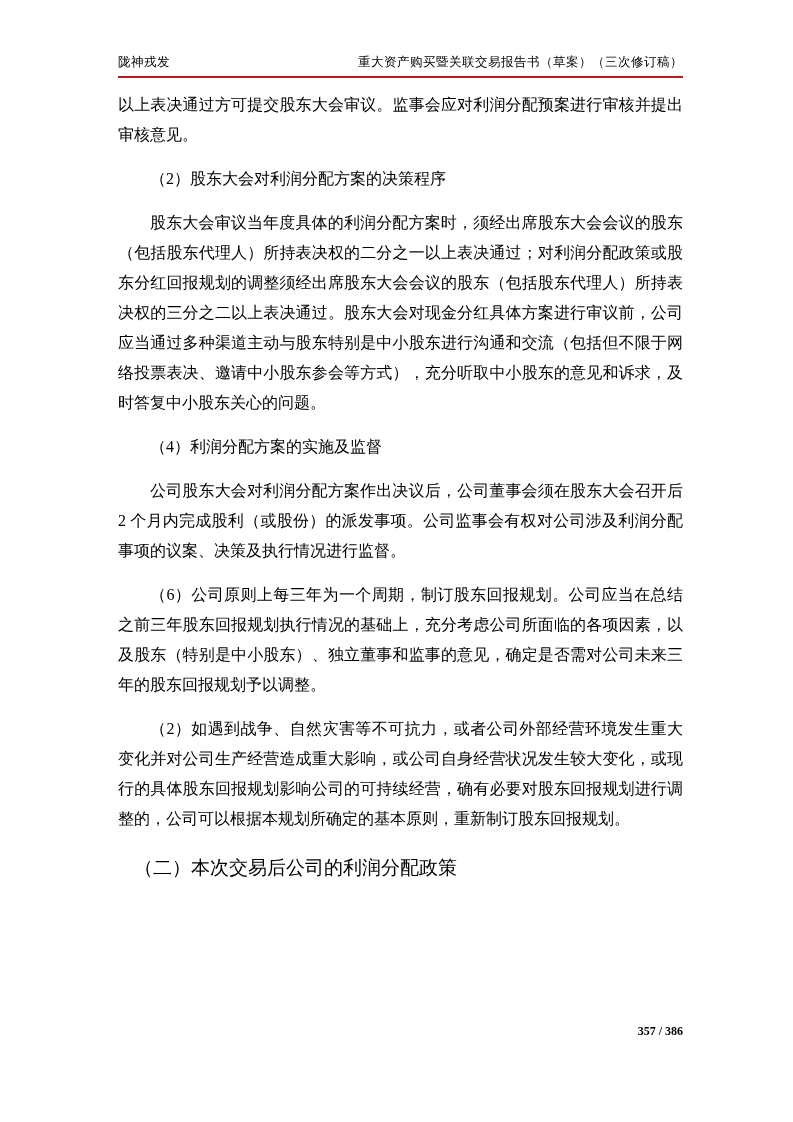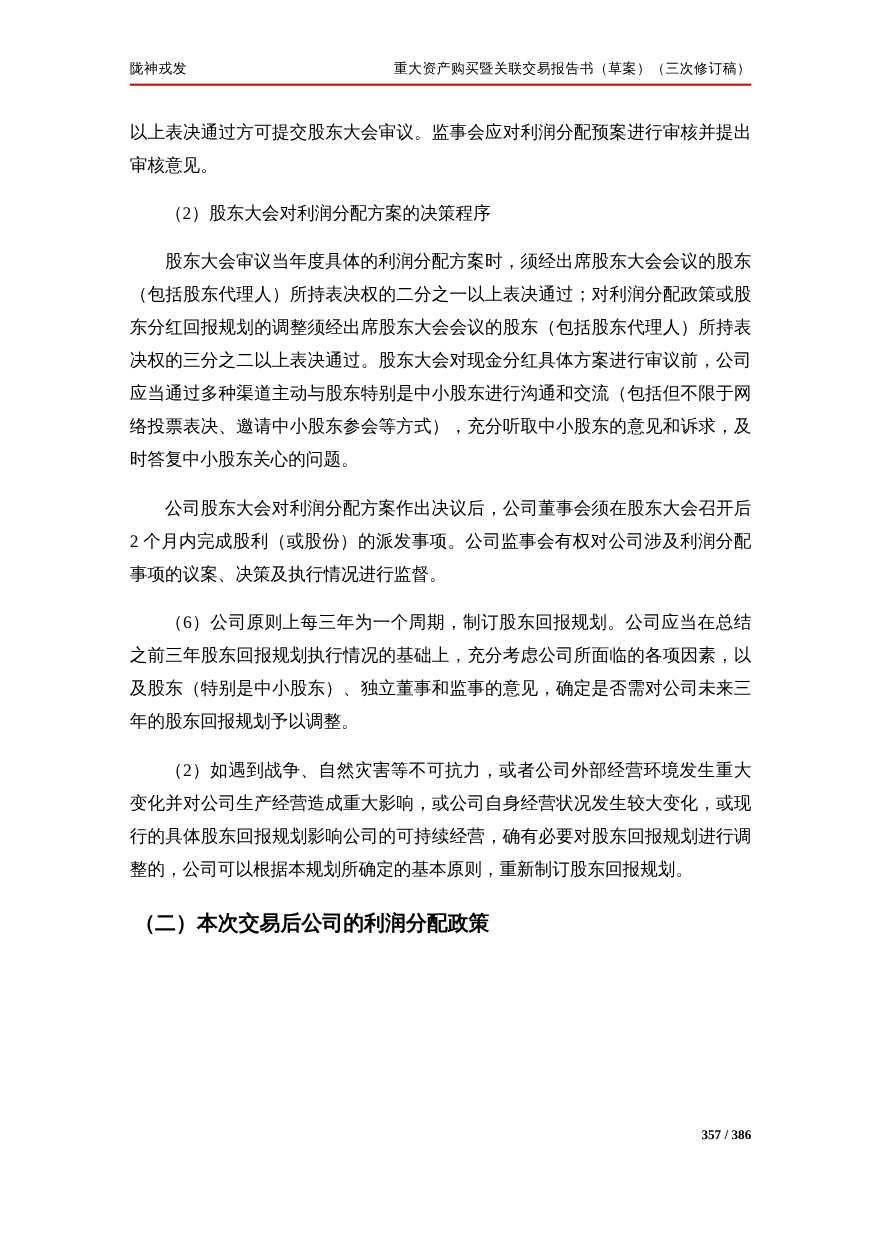--- a/index.html
+++ b/index.html
@@ -19,35 +19,35 @@
     justify-content: space-between;
     align-items: flex-end;
     border-bottom: 2px solid #b91c1c;
     padding-bottom: 6px;
     font-size: 12.5px;
     line-height: 16px;
     letter-spacing: 0.5px;
   }
   .header .hleft  { white-space: nowrap; }
   .header .hright { white-space: nowrap; }
-  .content { padding-top: 28px; font-size: 16px; }
+  .content { padding-top: 12px; font-size: 16px; }
   .para {
     margin: 0 0 14px 0;
     line-height: 30px;
     text-align: justify;
     text-justify: inter-character;
     word-break: break-all;
   }
   .para.indent { text-indent: 2em; }
   .para.no-indent { text-indent: 0; }
   .para.bold { font-weight: bold; }
   .section-heading {
-    margin: 19px 0 17px 4px;
+    margin: 19px 0 17px 16px;
     font-family: "Liberation Sans", "DejaVu Sans", sans-serif;
-    font-weight: bold;
+    font-weight: normal;
     font-size: 19px;
     line-height: 30px;
     text-indent: 0;
   }
   .footer-pagenum {
     position: absolute;
     top: 1024px;
     right: 110px;
     font-size: 12px;
     font-weight: bold;
@@ -60,20 +60,21 @@
 <div class="page">
   <div class="header">
     <span class="hleft">陇神戎发</span>
     <span class="hright">重大资产购买暨关联交易报告书（草案）（三次修订稿）</span>
   </div>
 
   <div class="content">
       <p class="para no-indent">以上表决通过方可提交股东大会审议。监事会应对利润分配预案进行审核并提出审核意见。</p>
       <p class="para indent">（2）股东大会对利润分配方案的决策程序</p>
       <p class="para indent">股东大会审议当年度具体的利润分配方案时，须经出席股东大会会议的股东（包括股东代理人）所持表决权的二分之一以上表决通过；对利润分配政策或股东分红回报规划的调整须经出席股东大会会议的股东（包括股东代理人）所持表决权的三分之二以上表决通过。股东大会对现金分红具体方案进行审议前，公司应当通过多种渠道主动与股东特别是中小股东进行沟通和交流（包括但不限于网络投票表决、邀请中小股东参会等方式），充分听取中小股东的意见和诉求，及时答复中小股东关心的问题。</p>
+      <p class="para indent">（4）利润分配方案的实施及监督</p>
       <p class="para indent">公司股东大会对利润分配方案作出决议后，公司董事会须在股东大会召开后 2 个月内完成股利（或股份）的派发事项。公司监事会有权对公司涉及利润分配事项的议案、决策及执行情况进行监督。</p>
       <p class="para indent">（6）公司原则上每三年为一个周期，制订股东回报规划。公司应当在总结之前三年股东回报规划执行情况的基础上，充分考虑公司所面临的各项因素，以及股东（特别是中小股东）、独立董事和监事的意见，确定是否需对公司未来三年的股东回报规划予以调整。</p>
       <p class="para indent">（2）如遇到战争、自然灾害等不可抗力，或者公司外部经营环境发生重大变化并对公司生产经营造成重大影响，或公司自身经营状况发生较大变化，或现行的具体股东回报规划影响公司的可持续经营，确有必要对股东回报规划进行调整的，公司可以根据本规划所确定的基本原则，重新制订股东回报规划。</p>
       <p class="section-heading">（二）本次交易后公司的利润分配政策</p>
     </div>
 
   <div class="footer-pagenum">357 / 386</div>
 </div>
 
 </body></html>

